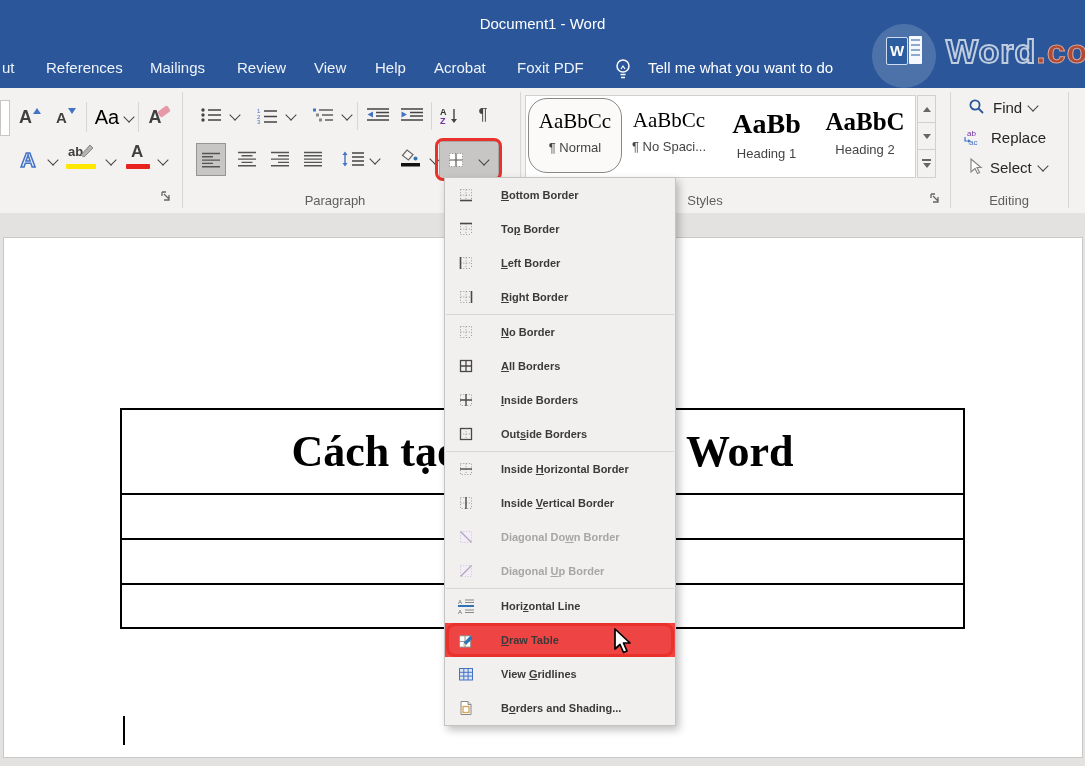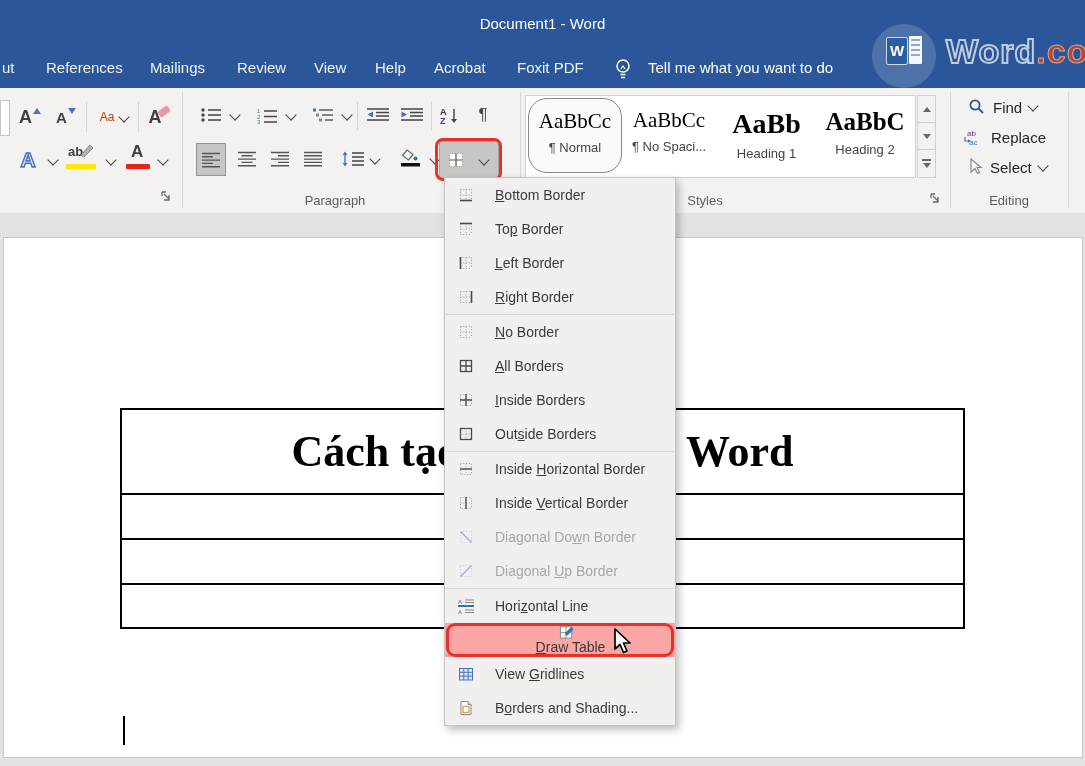--- a/index.html
+++ b/index.html
@@ -51,25 +51,25 @@
   .trow{border-bottom:2px solid #000;}
   .trow:last-child{border-bottom:none;}
   .thead-row{height:83px;display:flex;align-items:center;justify-content:center;
              font-family:"Liberation Serif",serif;font-weight:bold;font-size:44px;color:#000;white-space:nowrap;}
   .caret{position:absolute;left:119px;top:478px;width:2px;height:29px;background:#000;}
   
   .menu{left:444px;top:177px;width:230px;background:#f2f0ef;border:1px solid #c6c4c3;
         box-shadow:3px 4px 8px rgba(0,0,0,.25);z-index:50;display:flex;flex-direction:column;}
   .mi{height:34px;display:flex;align-items:center;position:relative;cursor:default;}
   .mic{width:16px;height:16px;margin-left:13px;display:flex;align-items:center;justify-content:center;}
-  .mil{margin-left:21px;font-size:14px;color:#3b3a39;white-space:nowrap;}
+  .mil{margin-left:27px;font-size:11px;color:#3b3a39;white-space:nowrap;font-weight:bold;}
   .mi.dis .mil{color:#a8a6a4;}
   .u{text-decoration:underline;}
   .msep{height:1px;background:#d8d6d4;margin:0 1px;}
-  .mi.hl{background:#fca5a5;flex-direction:column;}
+  .mi.hl{background:#ef4444;}
   .mi.hl .ring{position:absolute;left:1px;top:0;right:1px;bottom:0;border:3px solid #e8312a;border-radius:9px;}
   .cursor{z-index:60;}
 </style>
 </head>
 <body>
 
 <div id="app">
 
   <div class="abs bluebar"></div>
   <div class="abs win-title">Document1  -  Word</div>
@@ -108,21 +108,21 @@
   <div class="abs rbtn" style="left:14px;top:100px;width:32px;height:34px;">
     <span class="bigA">A</span>
       <span class="tri-up" style="margin:-12px 0 0 1px;"></span>
   </div>
   <div class="abs rbtn" style="left:50px;top:100px;width:32px;height:34px;">
     <span class="bigA" style="font-size:15px;">A</span>
       <span class="tri-dn" style="margin:-12px 0 0 1px;"></span>
   </div>
   <div class="abs vsep" style="left:86px;top:102px;height:30px;"></div>
   <div class="abs rbtn" style="left:92px;top:100px;width:44px;height:34px;gap:6px;">
-    <span style="font-size:12px;color:#c2410c;">Aa</span>
+    <span style="font-size:20px;color:#000000;">Aa</span>
       <span class="chev"></span>
   </div>
   <div class="abs vsep" style="left:138px;top:102px;height:30px;"></div>
   <div class="abs rbtn" style="left:142px;top:100px;width:34px;height:34px;">
     <span class="bigA">A</span>
     <span style="width:12px;height:7px;background:#e59aa8;border-radius:2px;transform:rotate(-35deg);margin:-12px 0 0 -4px;"></span>
   </div>
   <div class="abs rbtn" style="left:12px;top:142px;width:32px;height:36px;">
     <span class="fxA">A</span>
   </div>

